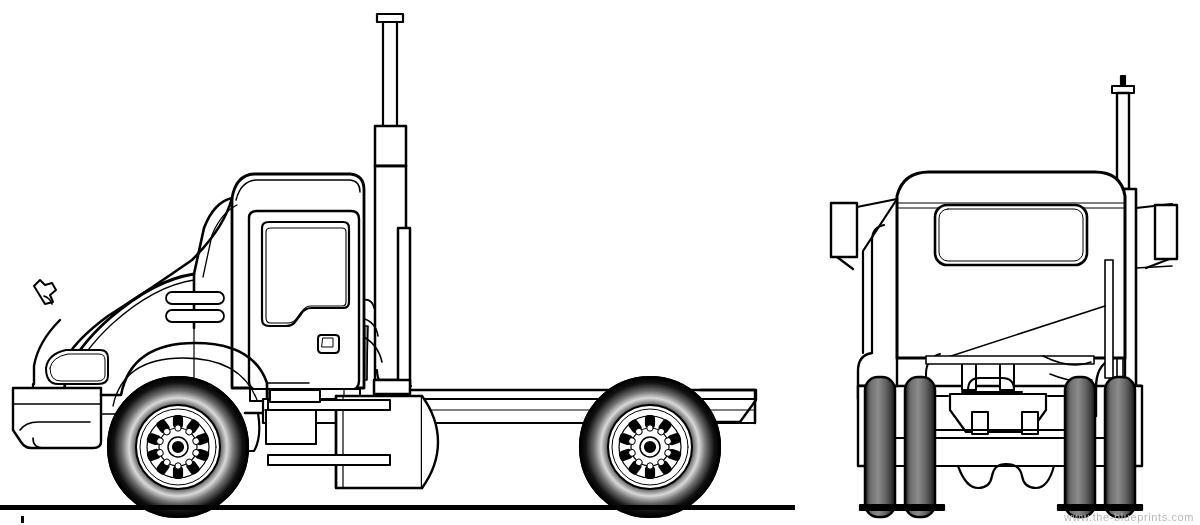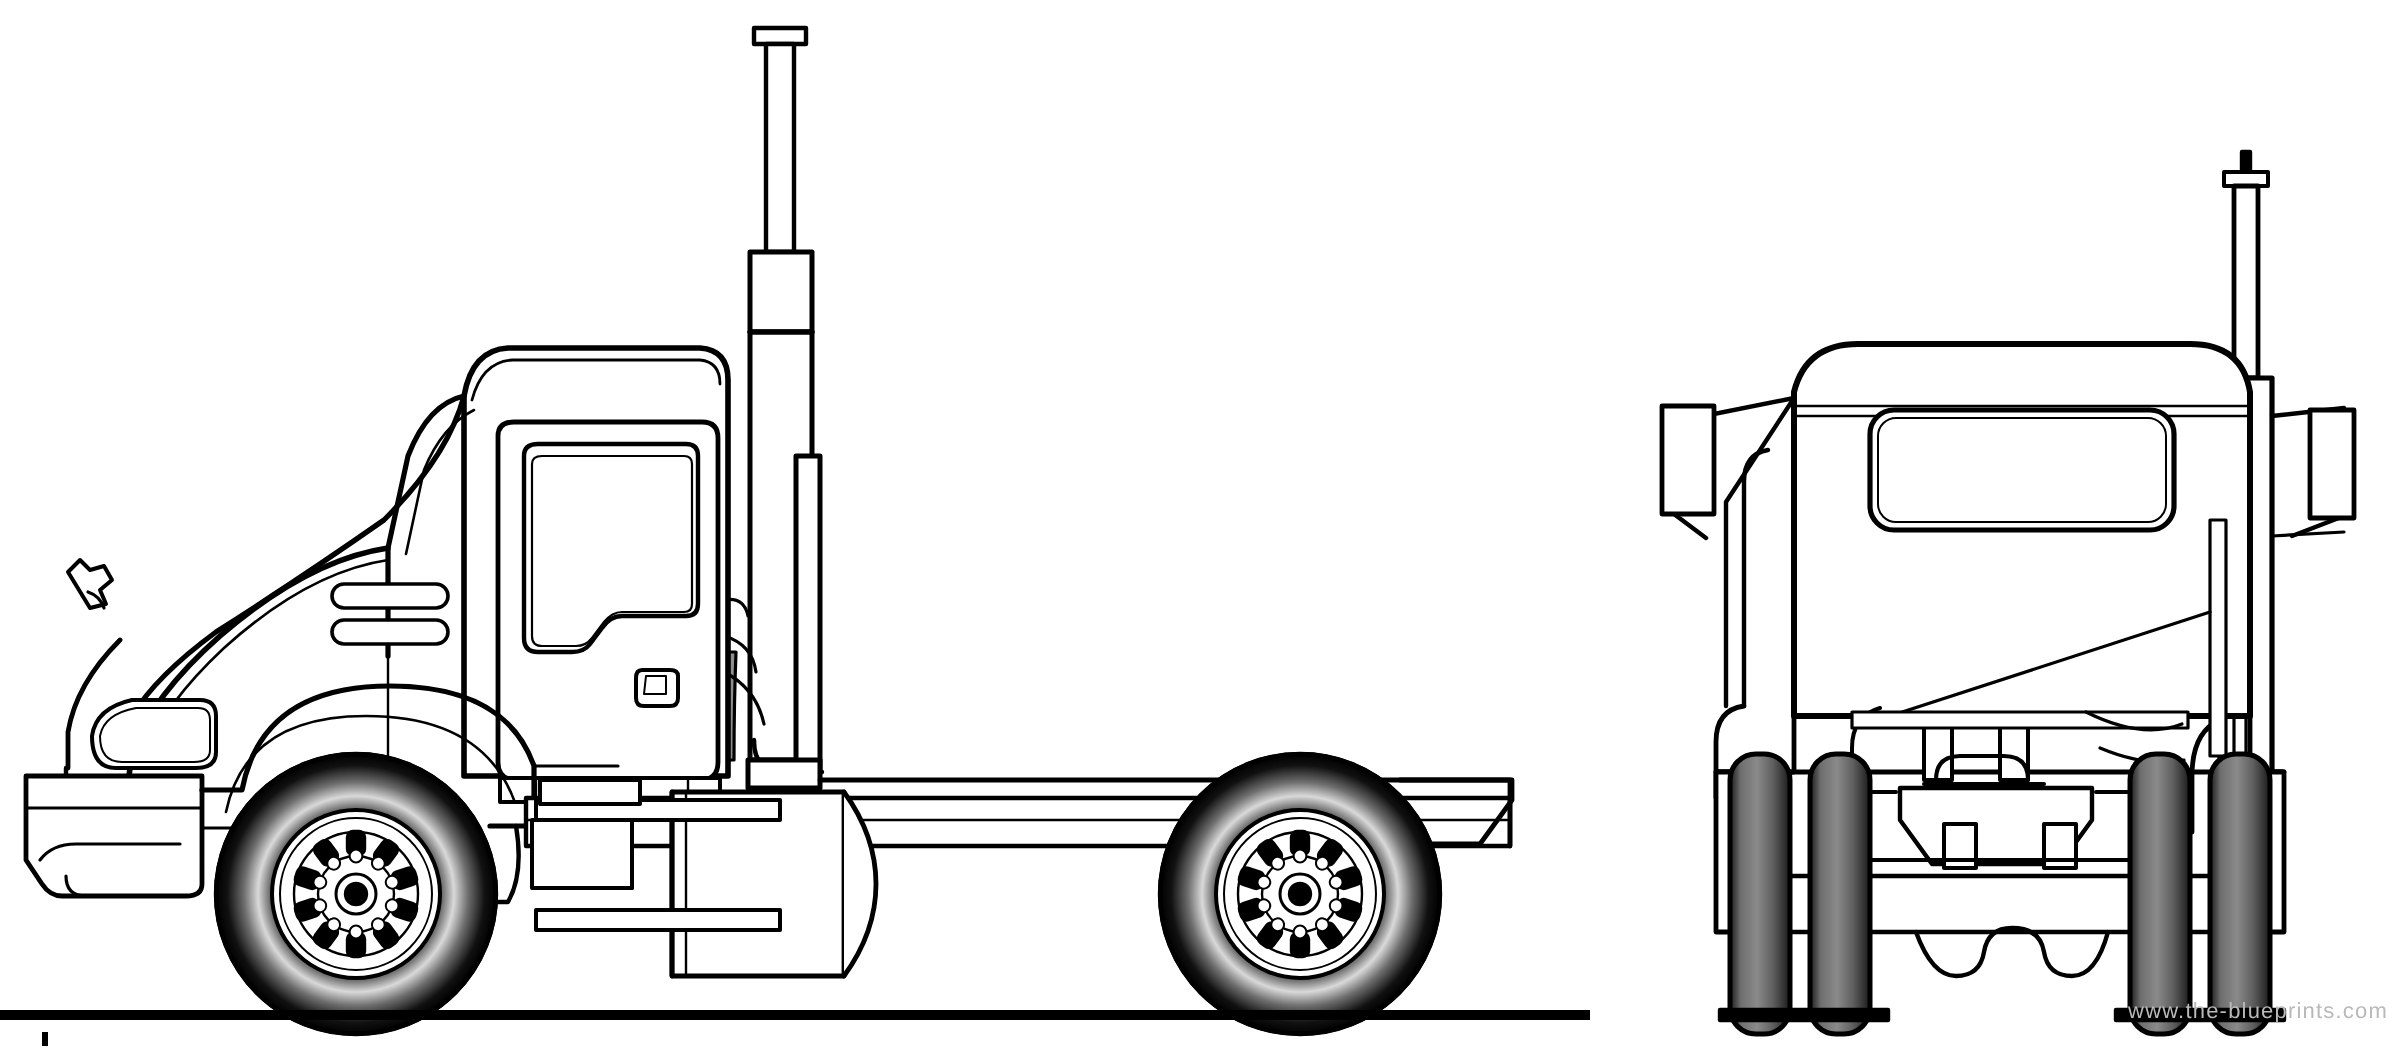--- a/index.html
+++ b/index.html
@@ -1,21 +1,21 @@
 <!DOCTYPE html>
 <html><head>
 <meta charset="utf-8">
 <title>Truck Blueprint</title>
 <style>
   html,body{margin:0;padding:0;background:#ffffff;}
   body{width:1200px;height:525px;overflow:hidden;font-family:"Liberation Sans",sans-serif;}
   #stage{position:relative;width:1200px;height:525px;background:#ffffff;}
   #blueprint{position:absolute;left:0;top:0;width:1200px;height:525px;display:block;}
   .wm{
-    position:absolute;right:6px;bottom:13px;
+    position:absolute;right:6px;bottom:2px;
     font-family:"Liberation Sans",sans-serif;
     font-size:11px;letter-spacing:.6px;color:#b9b9b9;
     user-select:none;white-space:nowrap;
   }
 </style>
 </head>
 <body>
 
 <div id="stage">
 

